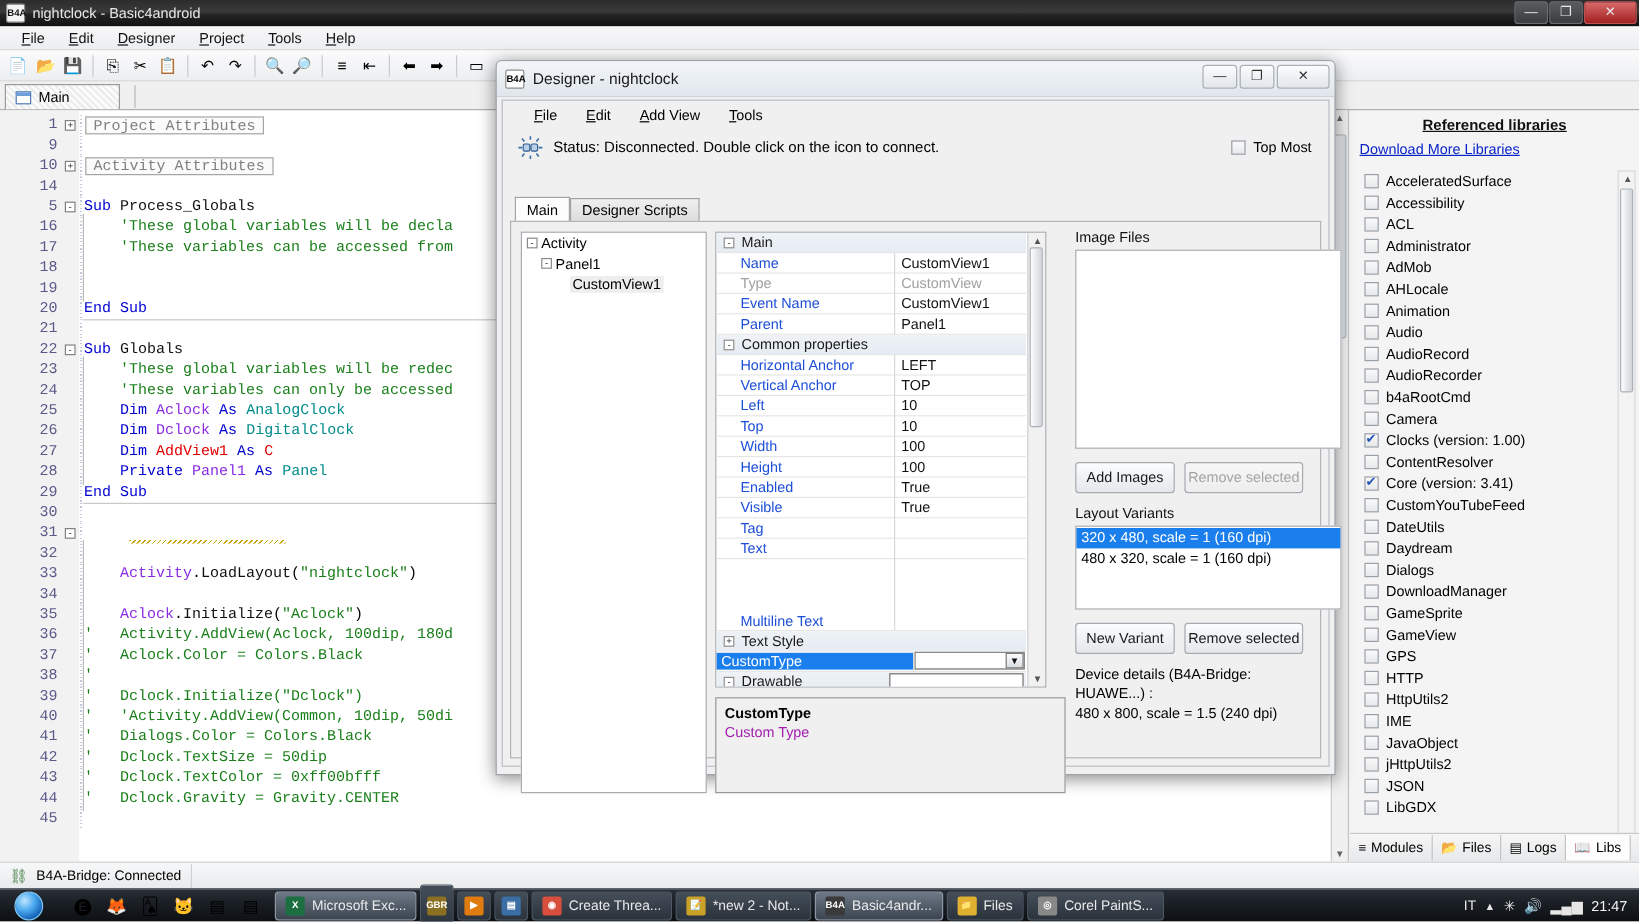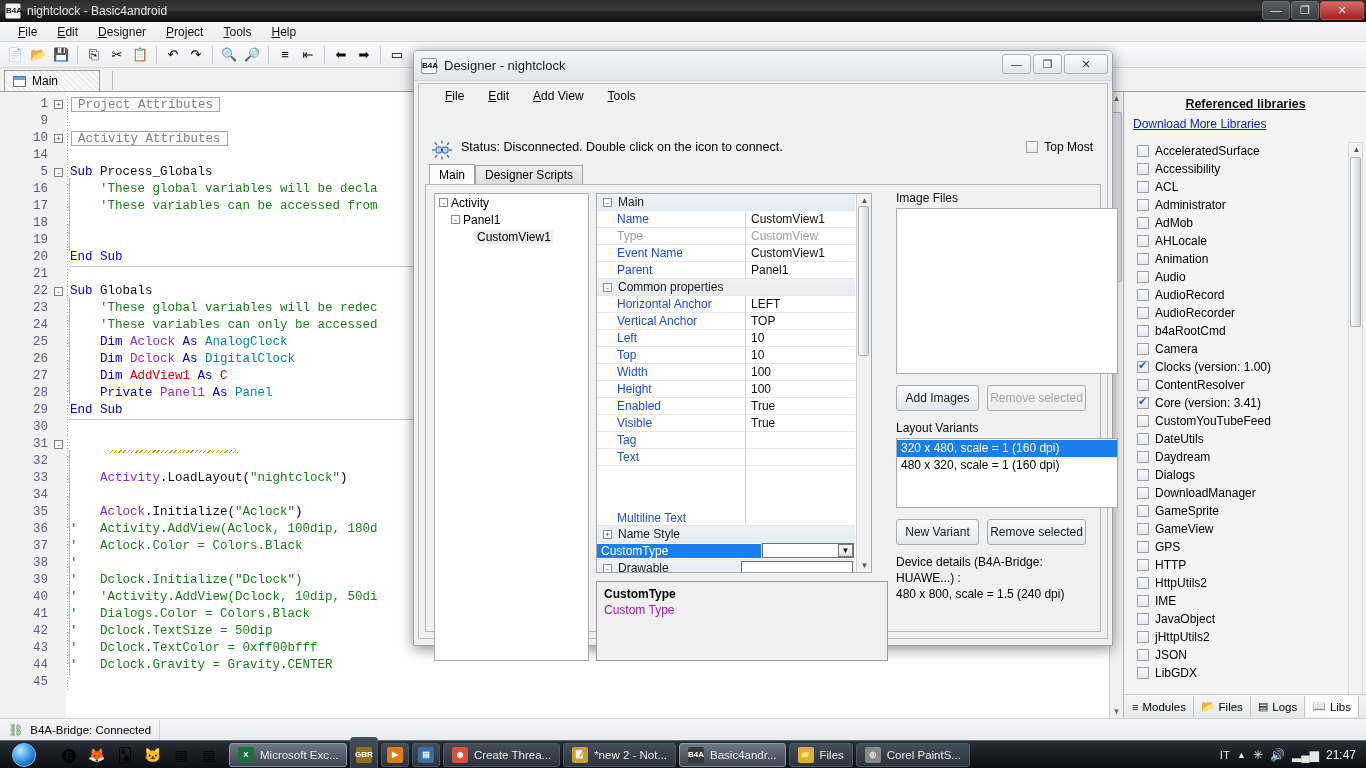--- a/index.html
+++ b/index.html
@@ -193,21 +193,21 @@
   .dlg-title{font-size:13px;color:#1b1b1b;}
   .dlg-btns{position:absolute;right:4px;top:3px;display:flex;gap:2px;}
   .dlg-btn{width:29px;height:20px;border:1px solid #aab0b6;border-radius:3px;
     background:linear-gradient(to bottom,#fbfcfd,#e2e6ea);
     font-size:11px;color:#333;text-align:center;line-height:18px;}
   .dlg-btn.cl{width:44px;}
   .dlg-body{position:absolute;left:4px;top:32px;right:4px;bottom:6px;
     background:#f0f0f0;border:1px solid #b9bdc2;}
   .dlg-menu{height:24px;display:flex;align-items:center;padding-left:14px;}
   .dlg-menu .mi{padding:2px 12px;font-size:12px;}
-  .statusrow{display:flex;height:30px;padding-left:12px;position:relative;margin-top:32px;}
+  .statusrow{display:flex;align-items:center;height:30px;padding-left:12px;position:relative;}
   .conn-ico{width:22px;height:20px;margin-right:8px;position:relative;}
   .topmost{position:absolute;right:14px;display:flex;align-items:center;font-size:12px;}
   .dtabs{position:absolute;left:10px;top:80px;display:flex;align-items:flex-end;height:21px;}
   .dtab{height:20px;padding:0 9px;font-size:12px;line-height:19px;
         border:1px solid #a3a3a3;border-bottom:none;background:linear-gradient(to bottom,#efefef,#dcdcdc);}
   .dtab.sel{background:#fcfcfc;height:21px;line-height:20px;}
   .dpanel{position:absolute;left:6px;top:100px;right:6px;bottom:6px;background:#f0f0f0;
           border:1px solid #b0b4b8;}
 
   .tree{position:absolute;left:8px;top:8px;width:155px;height:468px;background:#fff;border:1px solid #a7abb0;}
@@ -426,21 +426,21 @@
         <div class="codeline" style="top: 310px; left: 4px;"><span class="k">End Sub</span></div>
         <div class="codeline" style="top: 327px; left: 4px;">&nbsp;</div>
         <div class="codeline" style="top: 361px; left: 4px;">&nbsp;</div>
         <div class="codeline" style="top: 378px; left: 4px;">    <span class="id">Activity</span>.<span class="st">LoadLayout</span>(<span class="cm">"nightclock"</span>)</div>
         <div class="codeline" style="top: 395px; left: 4px;">&nbsp;</div>
         <div class="codeline" style="top: 412px; left: 4px;">    <span class="id">Aclock</span>.<span class="st">Initialize</span>(<span class="cm">"Aclock"</span>)</div>
         <div class="codeline" style="top: 429px; left: 4px;"><span class="cm">'   Activity.AddView(Aclock, 100dip, 180d</span></div>
         <div class="codeline" style="top: 446px; left: 4px;"><span class="cm">'   Aclock.Color = Colors.Black</span></div>
         <div class="codeline" style="top: 463px; left: 4px;"><span class="cm">'</span></div>
         <div class="codeline" style="top: 480px; left: 4px;"><span class="cm">'   Dclock.Initialize("Dclock")</span></div>
-        <div class="codeline" style="top: 497px; left: 4px;"><span class="cm">'   'Activity.AddView(Dclock, 10dip, 50di</span></div>
+        <div class="codeline" style="top: 497px; left: 4px;"><span class="cm">'   'Activity.AddView(Common, 10dip, 50di</span></div>
         <div class="codeline" style="top: 514px; left: 4px;"><span class="cm">'   Dialogs.Color = Colors.Black</span></div>
         <div class="codeline" style="top: 531px; left: 4px;"><span class="cm">'   Dclock.TextSize = 50dip</span></div>
         <div class="codeline" style="top: 548px; left: 4px;"><span class="cm">'   Dclock.TextColor = 0xff00bfff</span></div>
         <div class="codeline" style="top: 565px; left: 4px;"><span class="cm">'   Dclock.Gravity = Gravity.CENTER</span></div>
         <div class="codeline" style="top: 582px; left: 4px;">&nbsp;</div>
         <div class="blockbar" style="left: 3px; top: 86px; height: 73px;"></div>
         <div class="blockbar" style="left: 3px; top: 205px; height: 107px;"></div>
         <div class="blockbar" style="left: 3px; top: 358px; height: 226px;"></div>
         <div class="subline" style="left: 3px; width: 1054px; top: 174px;"></div>
         <div class="subline" style="left: 3px; width: 1054px; top: 327px;"></div>
@@ -742,21 +742,21 @@
                 <div class="grow">
                   <span class="gk">Text</span>
                   <span class="gv"></span>
                 </div>
                 <div class="grow" style="height: 60px; align-items: flex-end;">
                   <span class="gk">Multiline Text</span>
                   <span class="gv" style="height: 60px;"></span>
                 </div>
                 <div class="grow gcat">
                   <span class="gexp">+</span>
-                  <span style="flex: 1 1 0%;">Name Style</span>
+                  <span style="flex: 1 1 0%;">Text Style</span>
                 </div>
                 <div class="grow sel">
                   <span class="gk">CustomType</span>
                   <span class="gv" style="position: relative;">
                     <span style="position:absolute;left:0;top:0;right:1px;height:15px;background:#fff;border:1px solid #6f6f6f;"></span>
                     <span style="position:absolute;right:2px;top:1px;width:15px;height:13px;background:linear-gradient(to bottom,#fcfcfc,#dadee2);border:1px solid #7a7a7a;font-size:8px;text-align:center;line-height:12px;">▼</span>
                   </span>
                 </div>
                 <div class="grow gcat">
                   <span class="gexp">-</span>

